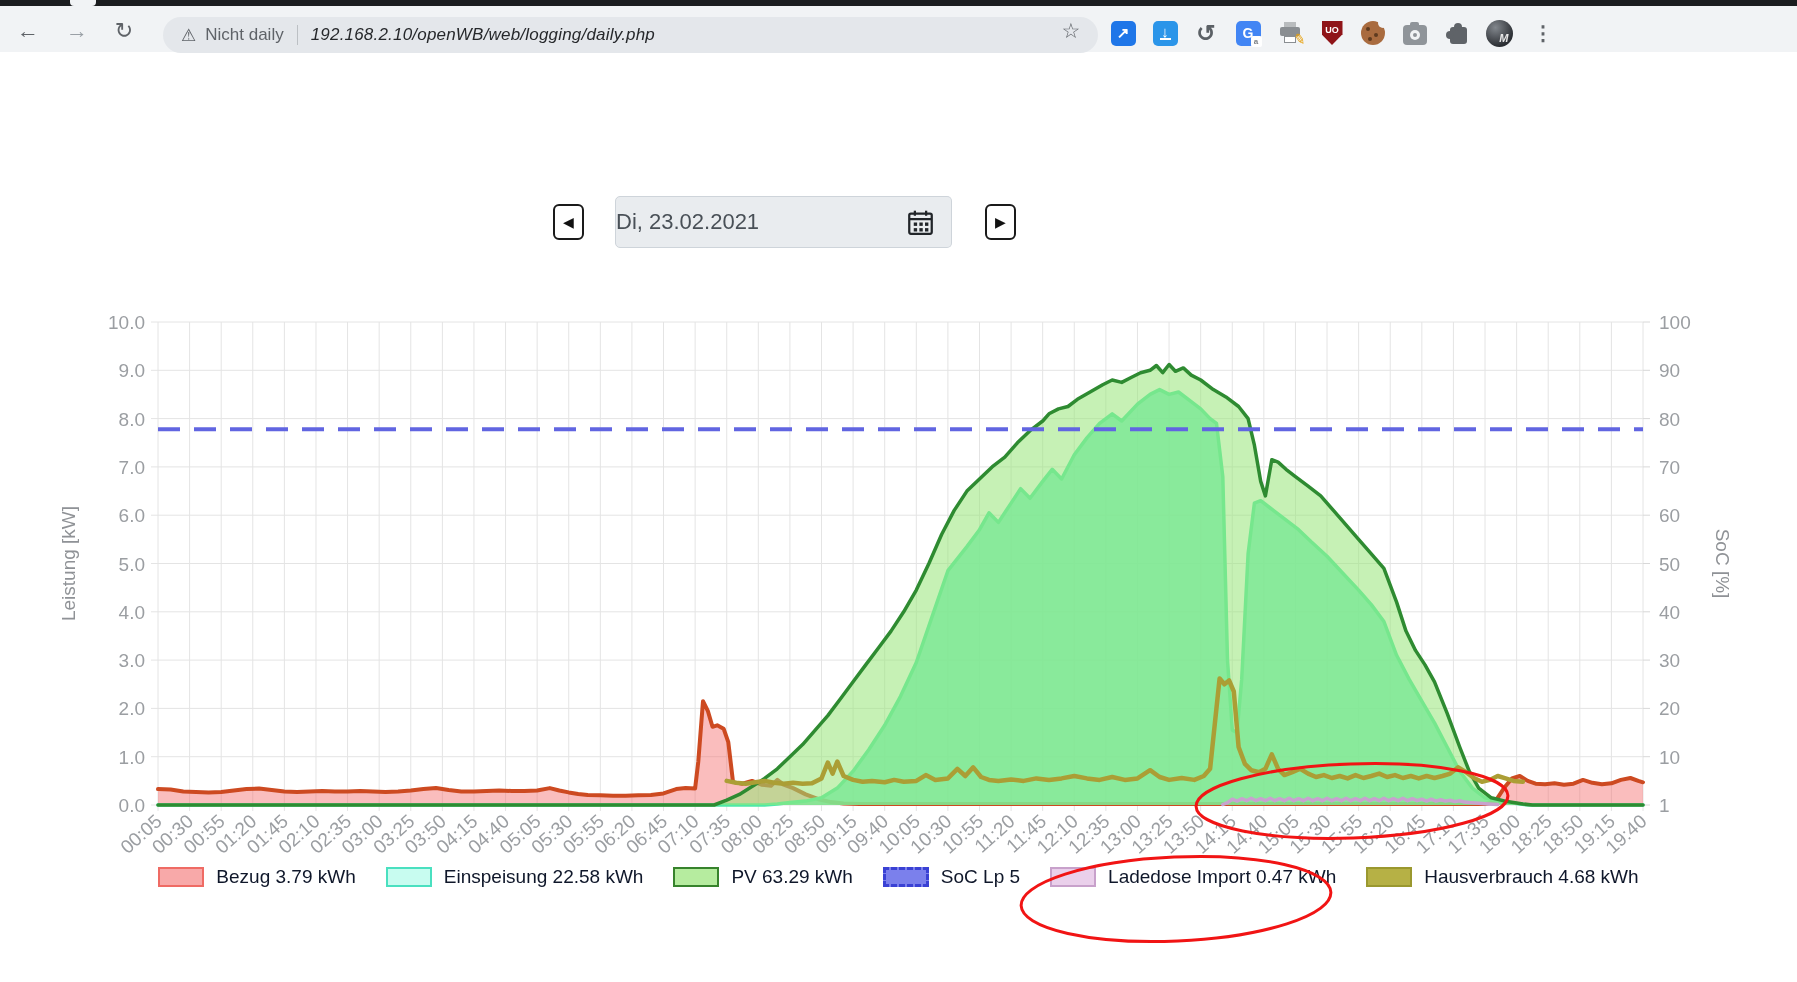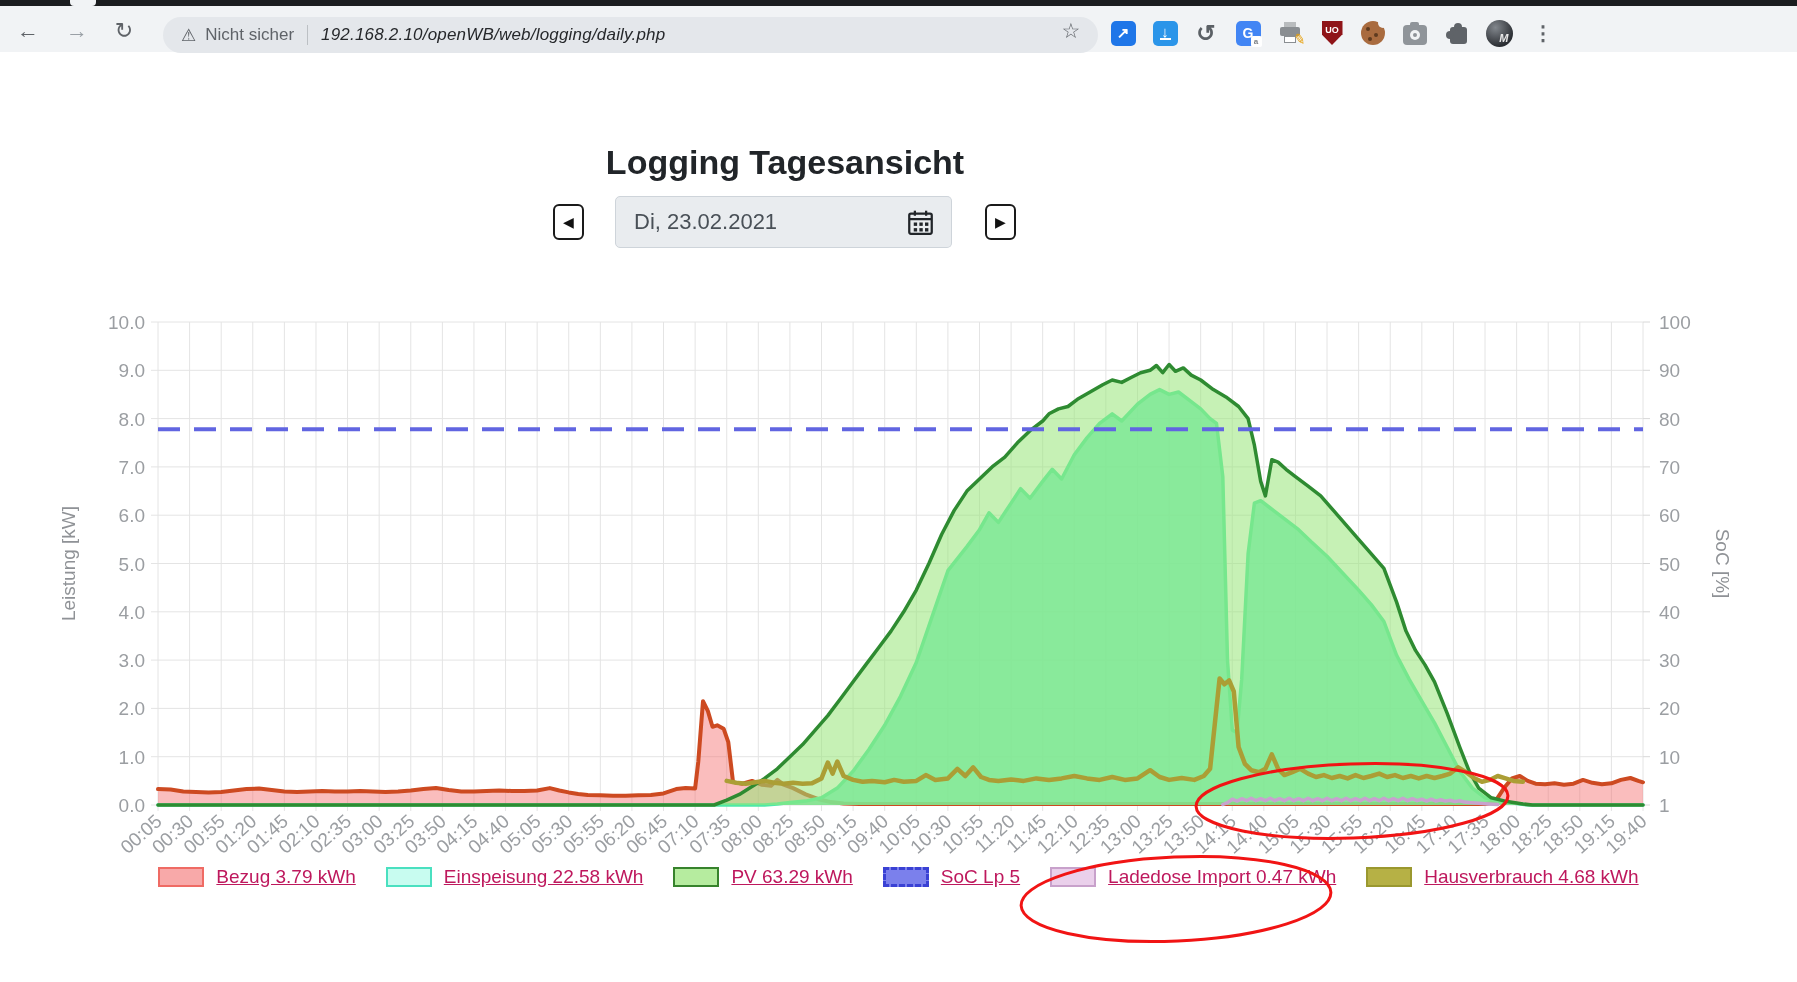--- a/index.html
+++ b/index.html
@@ -52,48 +52,48 @@
   .kebab{font-size:20px;color:#5f6368;font-weight:bold;letter-spacing:0;}
   
   .navbar{position:absolute;left:0;top:52px;width:1797px;height:77px;background:#343a40;}
   .brand{position:absolute;left:24px;top:0;height:77px;line-height:77px;color:#ffffff;font-size:30px;}
   .navlink{position:absolute;top:0;height:77px;line-height:77px;color:rgba(255,255,255,.5);font-size:23px;}
   
   .page-title{position:absolute;left:785px;top:143px;transform:translateX(-50%);font-size:34px;font-weight:700;color:#212529;white-space:nowrap;}
   .datebtn{position:absolute;width:31px;height:36px;top:204px;background:#fff;border:2.5px solid #1a1a1a;border-radius:6px;
            display:flex;align-items:center;justify-content:center;font-size:14px;color:#111;box-sizing:border-box;}
   .date-input{position:absolute;left:615px;top:196px;width:276px;height:52px;background:#e9ecef;border:1px solid #ced4da;
-              border-radius:5px 0 0 5px;box-sizing:border-box;display:flex;align-items:center;padding-left:18px;
+              border-radius:5px 0 0 5px;box-sizing:border-box;display:flex;align-items:center;
               font-size:22px;color:#495057;}
   .cal-btn{position:absolute;left:890px;top:196px;width:62px;height:52px;background:#e9ecef;border:1px solid #ced4da;
            border-left:none;border-radius:0 5px 5px 0;box-sizing:border-box;display:flex;align-items:center;justify-content:center;}
   
   #chart-svg{position:absolute;left:0;top:0;z-index:1;}
   #legend{position:absolute;left:0;top:866px;width:1797px;display:flex;justify-content:center;align-items:center;gap:30px;z-index:2;}
   .leg-item{display:flex;align-items:center;gap:12px;}
   .swatch{width:46px;height:20px;box-sizing:border-box;}
-  .leg-label{font-size:19px;color:#be185d;white-space:nowrap;text-decoration:underline;}
+  .leg-label{font-size:19px;color:#0f172a;white-space:nowrap;}
   #anno-svg{position:absolute;left:0;top:0;z-index:6;pointer-events:none;}
 </style>
 </head>
 <body>
 
 <div id="screen">
 
   <div class="tabstrip">
     <div class="tabnotch"></div>
   </div>
   <div class="toolbar">
     <span class="navbtn" style="left:12px">←</span>
     <span class="navbtn fwd" style="left:61px">→</span>
     <span class="navbtn" style="left:108px">↻</span>
 
     <div class="omnibox">
       <span class="omni-warn">⚠</span>
-      <span class="omni-sec">Nicht sicher</span>
+      <span class="omni-sec">Nicht daily</span>
       <span class="omni-sep"></span>
       <span class="omni-url">192.168.2.10/openWB/web/logging/daily.php</span>
     </div>
     <span class="star">☆</span>
 
     <div class="ext" style="left:1109px">
       <div class="sq share-sq">↗</div>
     </div>
     <div class="ext" style="left:1151px">
       <div class="sq dl-sq">
@@ -146,21 +146,20 @@
       <div class="avatar">
           <span class="av-m">M</span>
         </div>
     </div>
     <div class="ext" style="left:1529px">
       <span class="kebab">⋮</span>
     </div>
   </div>
 
 
-  <div class="page-title">Logging Tagesansicht</div>
   <div class="datebtn" style="left:553px">◀</div>
   <div class="date-input">Di, 23.02.2021</div>
   <div class="cal-btn">
     <svg width="27" height="27" viewBox="0 0 24 24">
       <rect x="2" y="4" width="20" height="18" rx="1.5" fill="none" stroke="#212529" stroke-width="2"></rect>
       <line x1="2" y1="9" x2="22" y2="9" stroke="#212529" stroke-width="2"></line>
       <line x1="7" y1="1.5" x2="7" y2="6" stroke="#212529" stroke-width="2"></line>
       <line x1="17" y1="1.5" x2="17" y2="6" stroke="#212529" stroke-width="2"></line>
       <g fill="#212529">
         <rect x="6" y="12" width="3" height="3"></rect>

